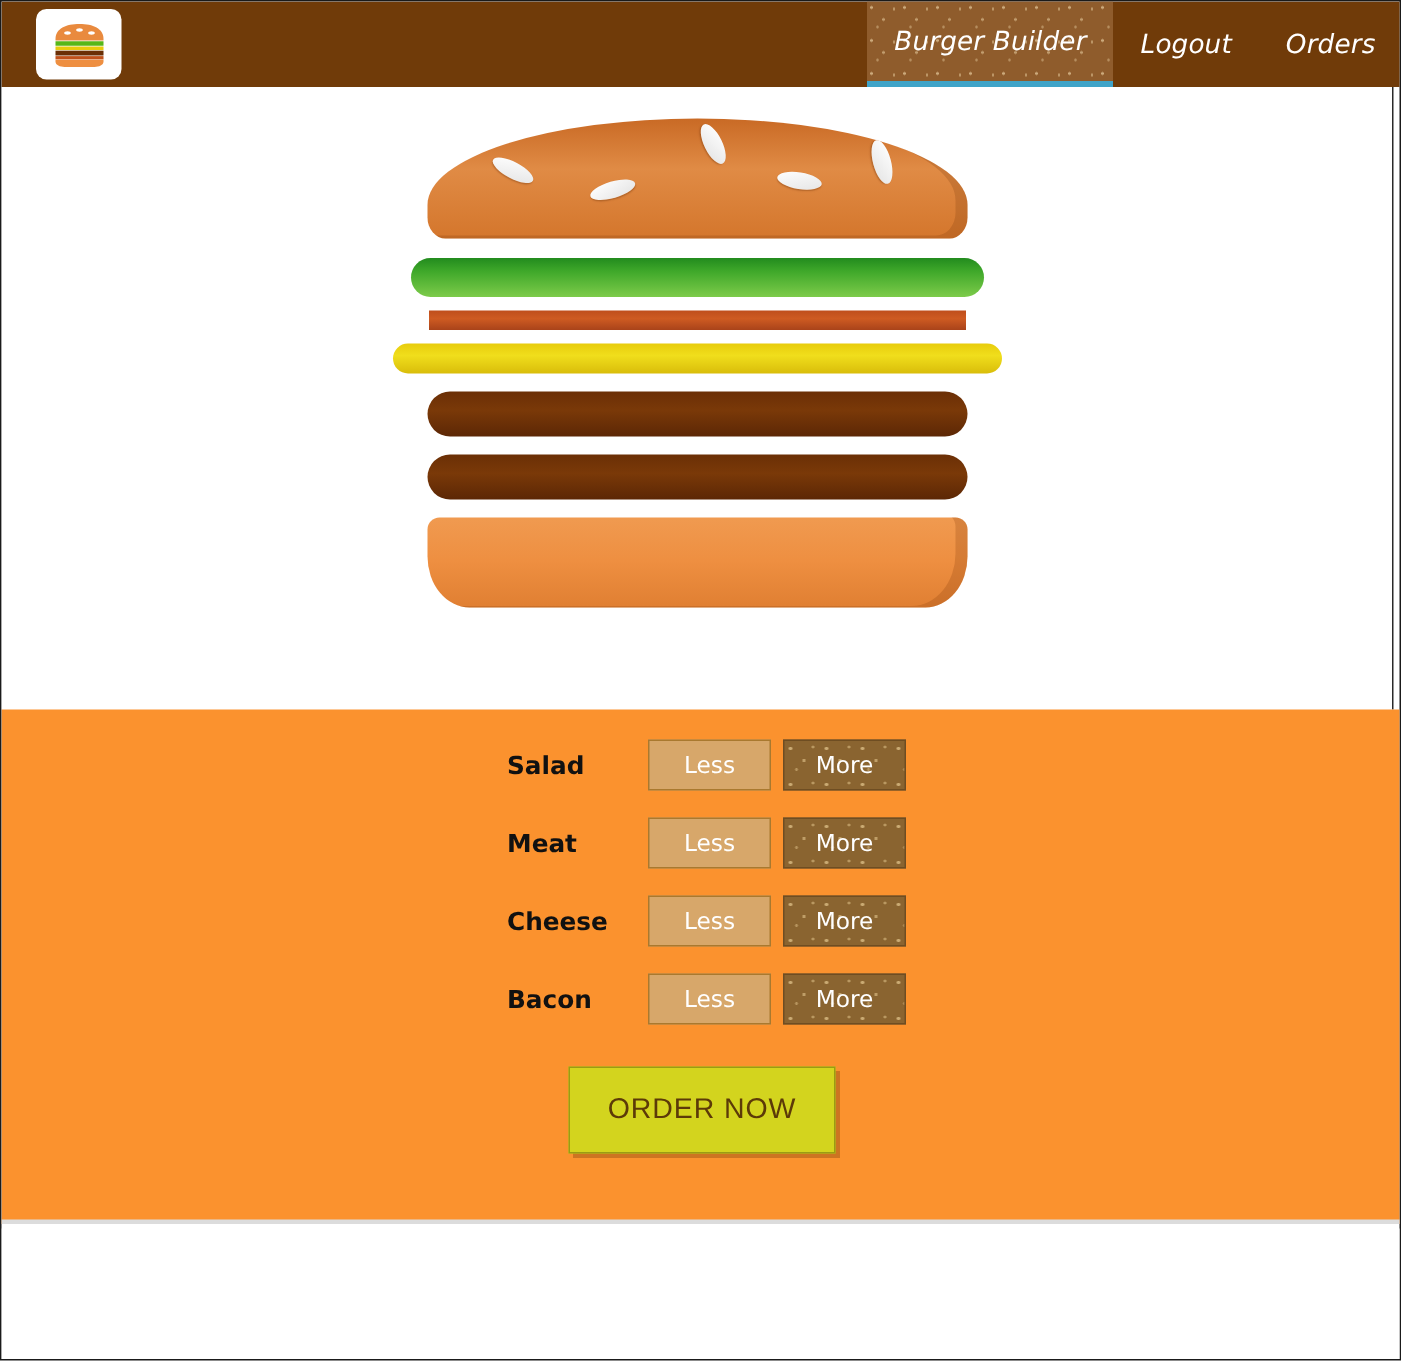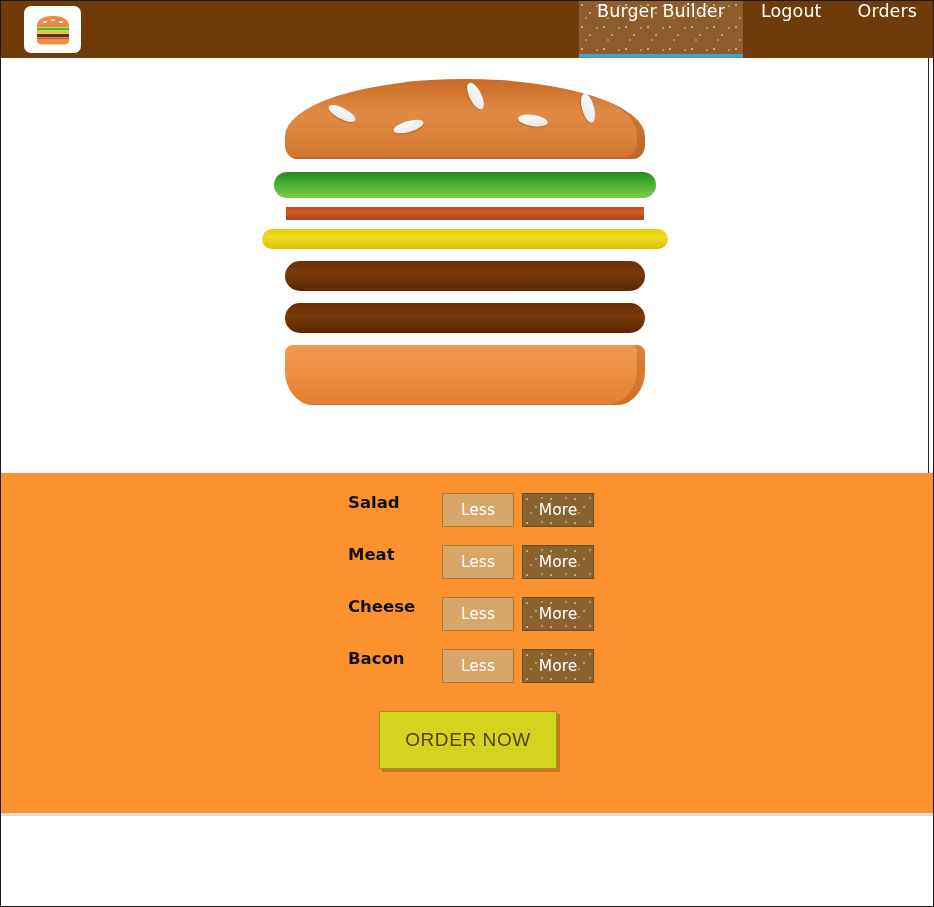--- a/index.html
+++ b/index.html
@@ -56,30 +56,32 @@
   .nav-list {
     display: flex;
     align-items: stretch;
     height: 57px;
     margin: 0;
     padding: 0;
     list-style: none;
   }
   .nav-item {
     display: flex;
+    align-items: center;
     justify-content: center;
     padding: 0 18px;
     height: 57px;
     box-sizing: border-box;
     color: #ffffff;
     font-size: 17.5px;
     letter-spacing: 0.1px;
     cursor: pointer;
     text-decoration: none;
     box-sizing: border-box;
+    font-style: italic;
   }
   .nav-item.active {
     background-color: #8F5C2C;
     background-image:
       radial-gradient(circle at 3px 4px, rgba(255,235,190,0.55) 0.9px, transparent 1.1px),
       radial-gradient(circle at 11px 12px, rgba(255,235,190,0.45) 0.9px, transparent 1.1px),
       radial-gradient(circle at 18px 5px, rgba(255,235,190,0.40) 0.8px, transparent 1.0px),
       radial-gradient(circle at 7px 17px, rgba(255,235,190,0.35) 0.8px, transparent 1.0px);
     background-size: 22px 22px, 22px 22px, 22px 22px, 22px 22px;
     border-bottom: 4px solid #40A4C8;
@@ -196,34 +198,35 @@
   .price strong { font-weight: 700; }
 
   .ctrl-rows {
     margin-top: 20px;
     display: flex;
     flex-direction: column;
     align-items: center;
   }
   .ctrl-row {
     display: flex;
+    align-items: center;
     height: 34px;
     margin-bottom: 18px;
   }
   .ctrl-label {
     width: 100px;
     text-align: left;
     font-size: 16.5px;
     font-weight: 700;
     color: #111111;
     padding-left: 6px;
     box-sizing: border-box;
   }
   .btn-less, .btn-more {
-    width: 72px;
+    width: 82px;
     height: 34px;
     font-size: 15.5px;
     color: #ffffff;
     cursor: pointer;
     box-sizing: border-box;
     font-family: "DejaVu Sans", "Liberation Sans", sans-serif;
     display: inline-flex;
     align-items: center;
     justify-content: center;
     padding: 0;

